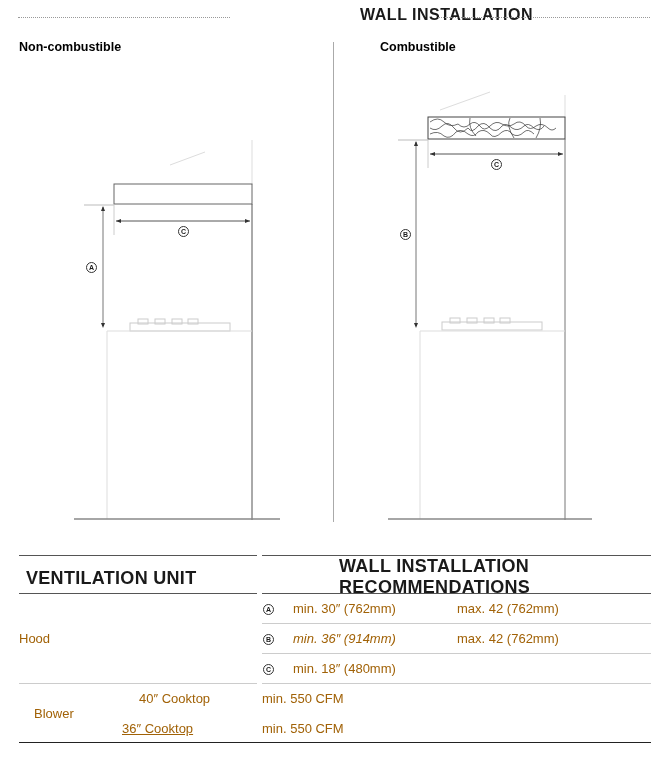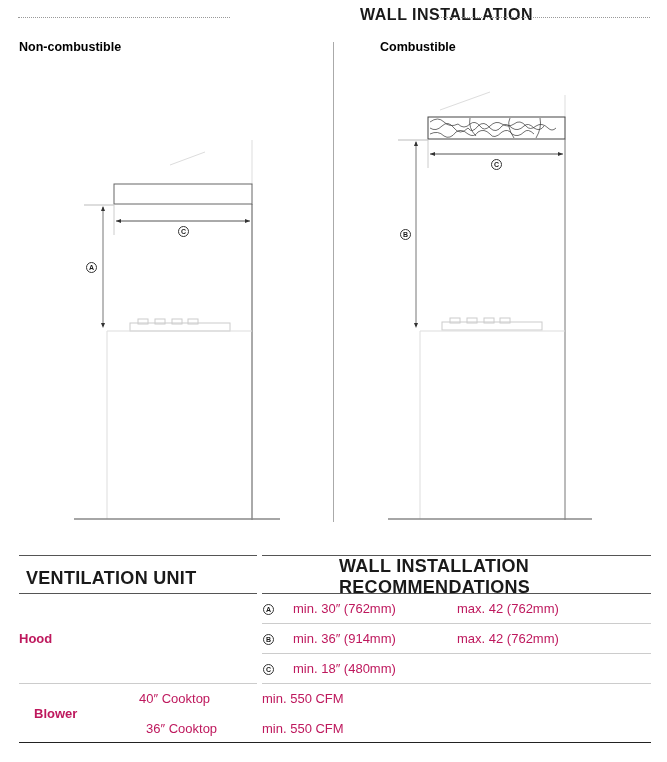--- a/index.html
+++ b/index.html
@@ -17,22 +17,22 @@
       font-weight: bold; font-size: 16px; letter-spacing: 0.5px;
     }
     .section-label { position: absolute; top: 40px; font-size: 12.5px; font-weight: bold; color: #000000; }
     .divider { position: absolute; left: 333px; top: 42px; width: 1px; height: 480px; background: #aaa; }
     svg.diagram { position: absolute; top: 0; left: 0; }
 
     .tbl-line { position: absolute; height: 1px; background: #555; }
     .tbl-line.light { background: #ccc; }
     .tbl-line.dark { background: #222; }
     .th { position: absolute; font-weight: bold; font-size: 18px; letter-spacing: 0.3px; }
-    .td { position: absolute; font-size: 13px; color: #be185d; }
-    .td.bold { font-weight: bold; }
+    .td { position: absolute; font-size: 13px; color: #a16207; }
+    .td.bold { font-weight: normal; }
     .circ {
       position: absolute; width: 11px; height: 11px; border: 1px solid #333; border-radius: 50%;
       font-size: 7px; line-height: 9px; text-align: center; font-weight: bold;
     }
   </style>
 </head>
 <body>
 
 <div class="title-row">
   <div class="dots left"></div>
@@ -113,27 +113,27 @@
 <div class="tbl-line" style="left:262px;top:593px;width:389px;"></div>
 
 <div class="td bold" style="left:19px;top:631px;">Hood</div>
 
 <div class="circ" style="left:263px;top:604px;">A</div>
 <div class="td" style="left:293px;top:601px;">min. 30″ (762mm)</div>
 <div class="td" style="left:457px;top:601px;">max. 42 (762mm)</div>
 <div class="tbl-line light" style="left:262px;top:623px;width:389px;"></div>
 
 <div class="circ" style="left:263px;top:634px;">B</div>
-<div class="td" style="left:293px;top:631px;">min. 36″ (914mm)</div>
+<div class="td" style="left:293px;top:631px;font-style:italic;">min. 36″ (914mm)</div>
 <div class="td" style="left:457px;top:631px;">max. 42 (762mm)</div>
 <div class="tbl-line light" style="left:262px;top:653px;width:389px;"></div>
 
 <div class="circ" style="left:263px;top:664px;">C</div>
 <div class="td" style="left:293px;top:661px;">min. 18″ (480mm)</div>
 <div class="tbl-line light" style="left:19px;top:683px;width:238px;"></div>
 <div class="tbl-line light" style="left:262px;top:683px;width:389px;"></div>
 
 <div class="td bold" style="left:19px;top:706px;padding-left:15px;">Blower</div>
 <div class="td" style="left:139px;top:691px;">40″ Cooktop</div>
 <div class="td" style="left:262px;top:691px;">min. 550 CFM</div>
-<div class="td" style="left:146px;top:721px;">36″ Cooktop</div>
+<div class="td" style="left:122px;top:721px;text-decoration:underline;">36″ Cooktop</div>
 <div class="td" style="left:262px;top:721px;">min. 550 CFM</div>
 <div class="tbl-line dark" style="left:19px;top:742px;width:632px;"></div>
 
 </body></html>

